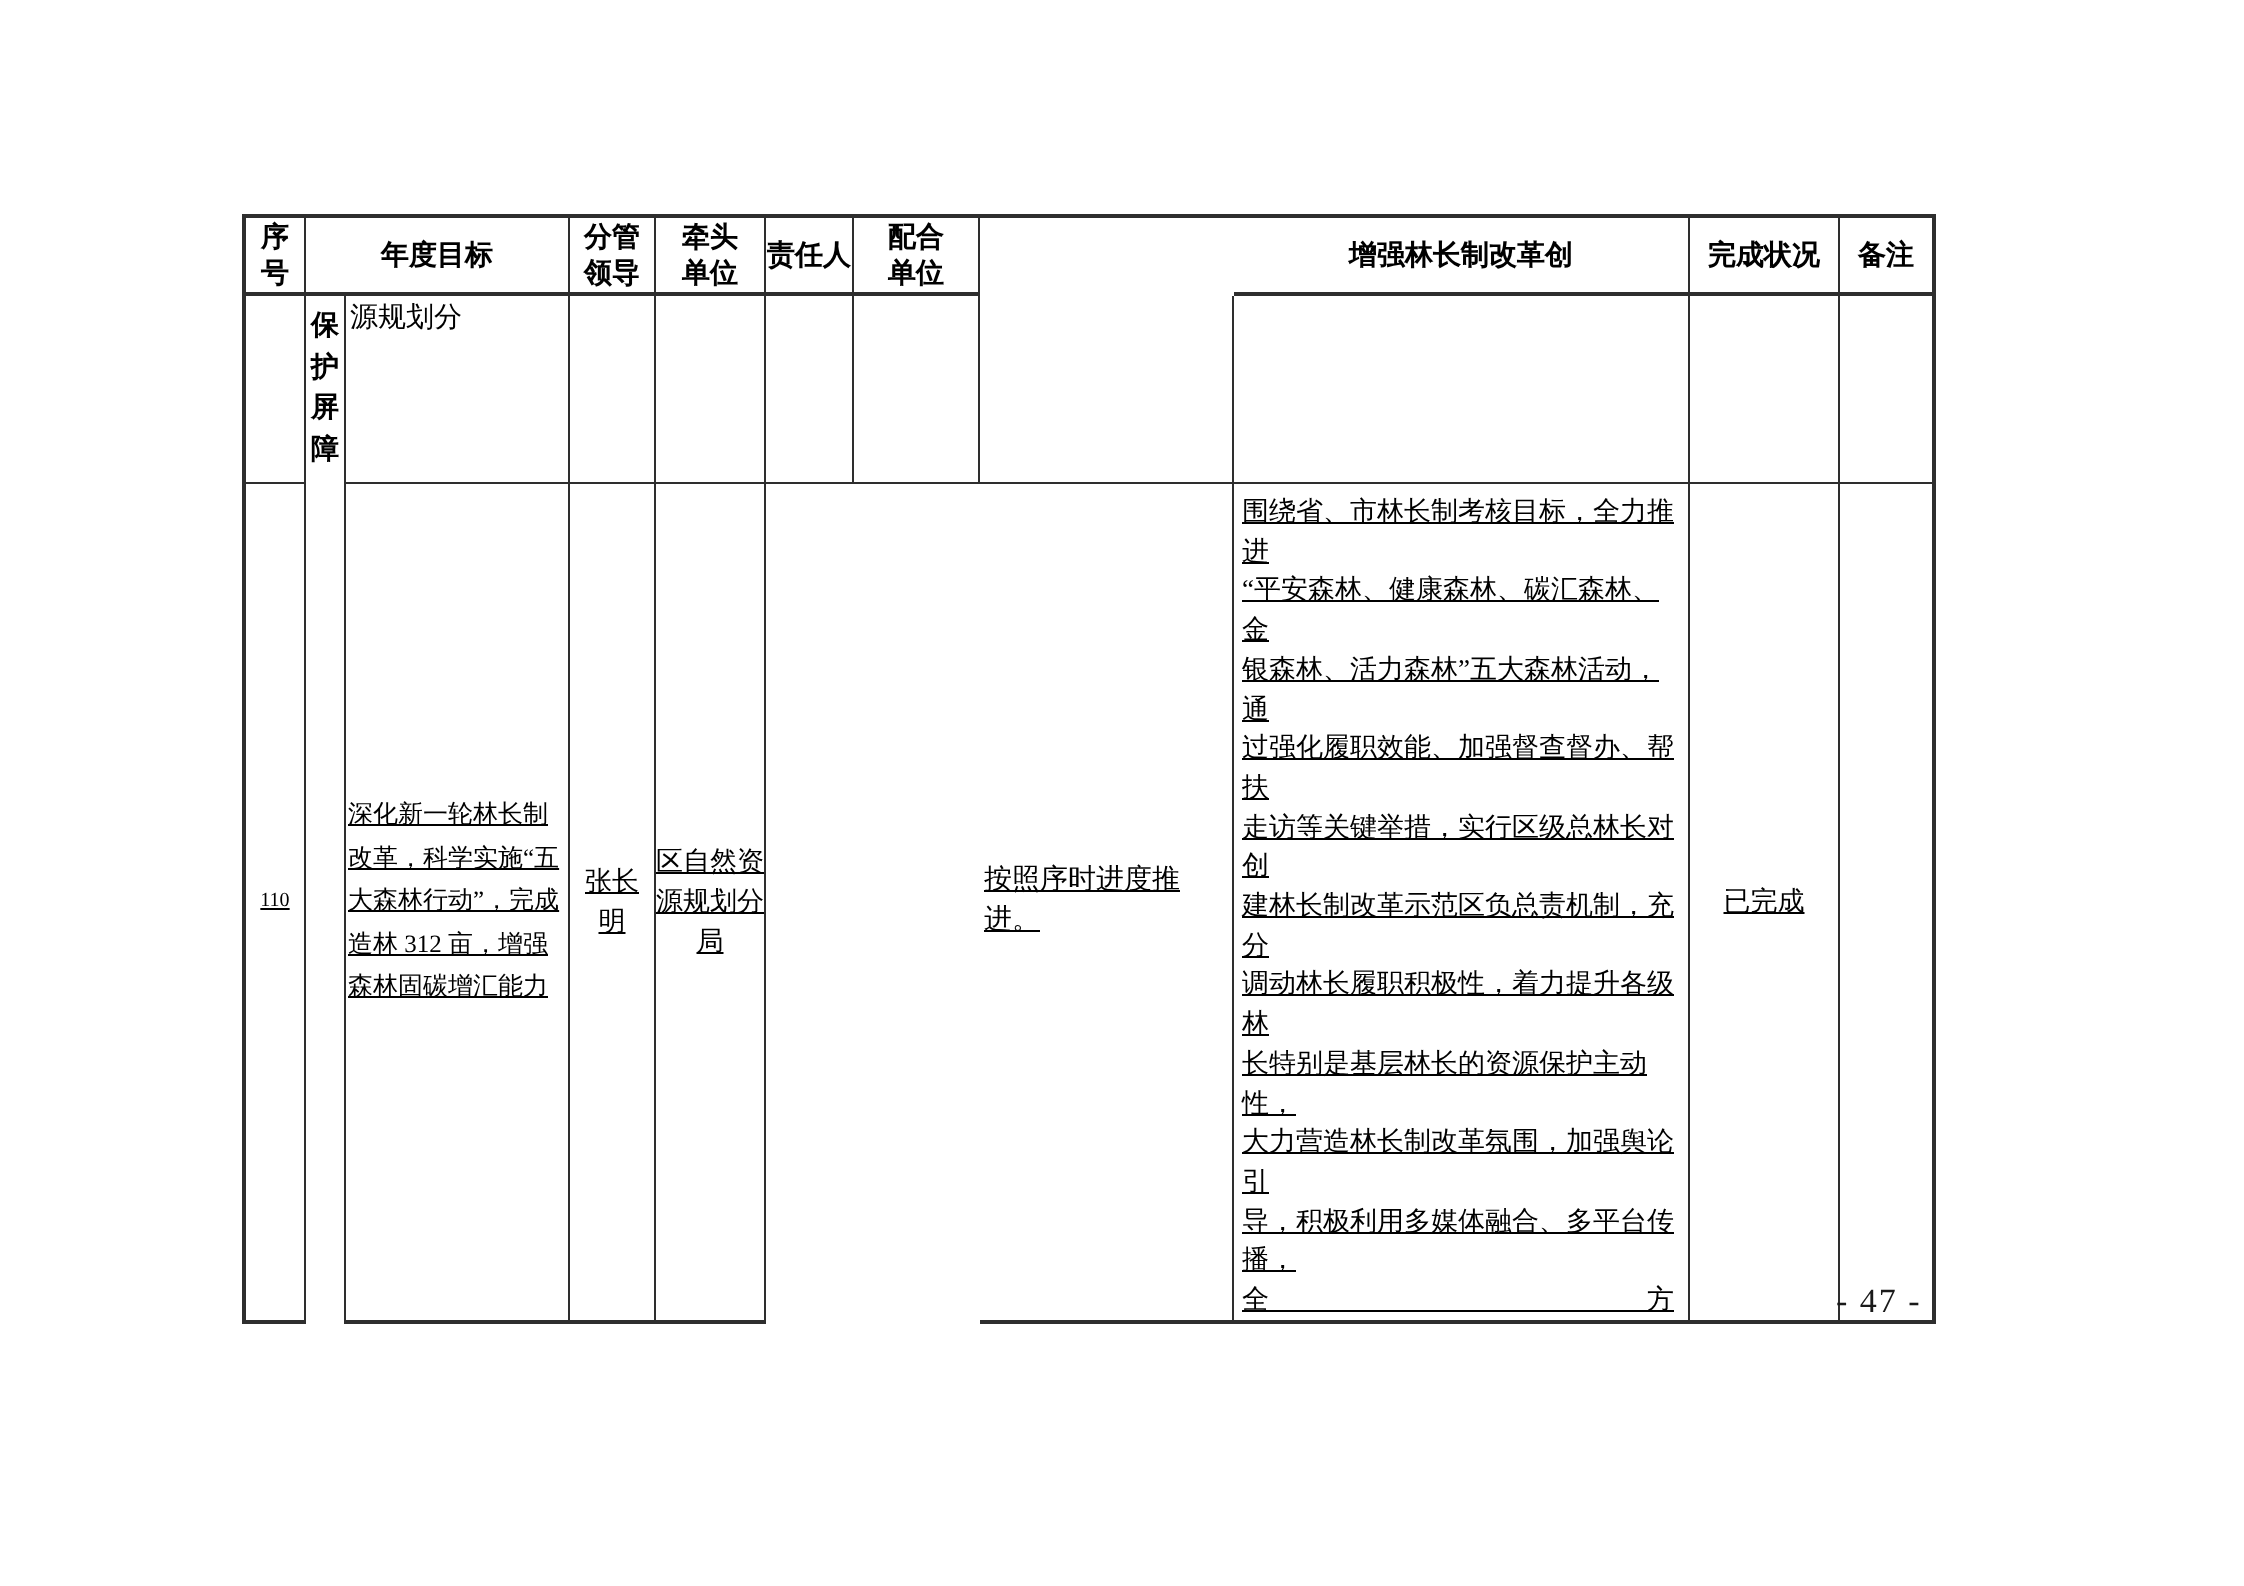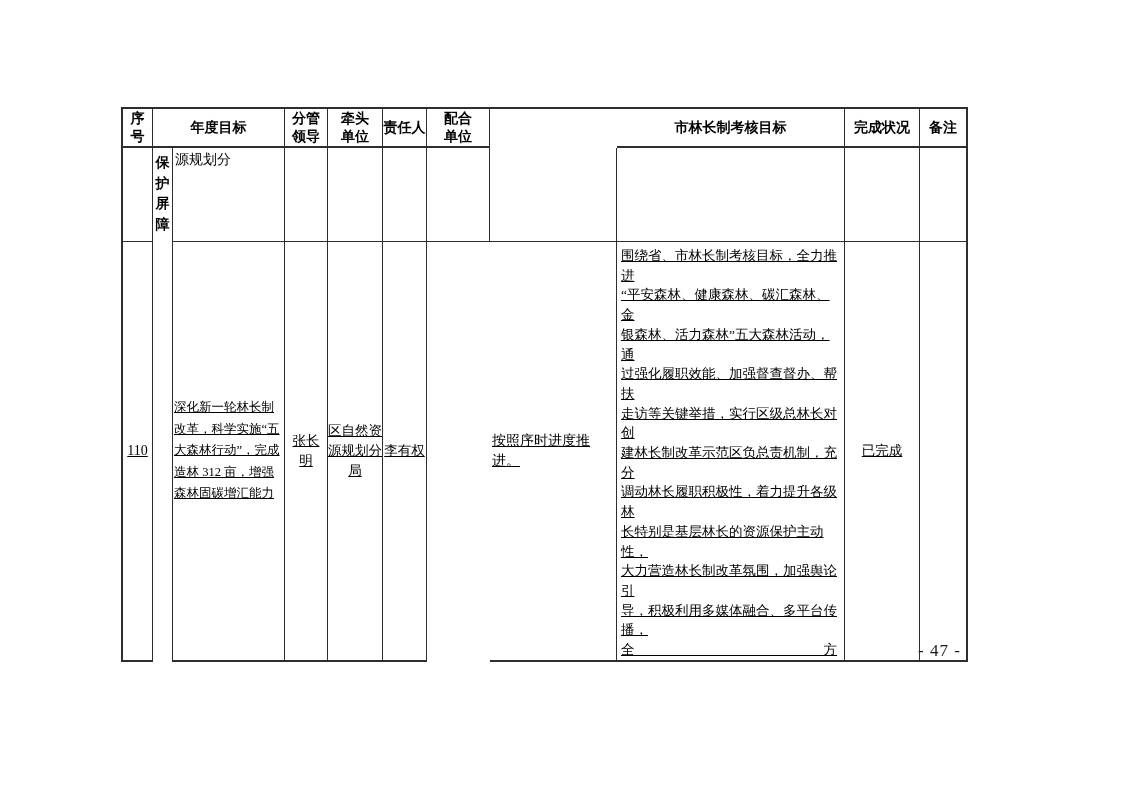--- a/index.html
+++ b/index.html
@@ -62,21 +62,21 @@
     font-size: 14px;
   }
   .cell-goal-cont {
     padding: 2px 2px;
     font-size: 14px;
     justify-content: flex-start;
   }
   .cell-serial {
     justify-content: center;
     text-align: center;
-    font-size: 14px;
+    font-size: 10px;
   }
   .cell-annual-goal {
     justify-content: center;
     padding: 0 1px;
     font-size: 12.5px;
     line-height: 21.5px;
   }
   .cell-person {
     justify-content: center;
     text-align: center;
@@ -117,21 +117,21 @@
     <div class="c h" style="grid-row:1;grid-column:1;">序
 号</div>
     <div class="c h" style="grid-row:1;grid-column:2/4;">年度目标</div>
     <div class="c h" style="grid-row:1;grid-column:4;">分管
 领导</div>
     <div class="c h" style="grid-row:1;grid-column:5;">牵头
 单位</div>
     <div class="c h" style="grid-row:1;grid-column:6;">责任人</div>
     <div class="c h" style="grid-row:1;grid-column:7;">配合
 单位</div>
-    <div class="c h" style="grid-row:1;grid-column:9;">市林长制考核目标</div>
+    <div class="c h" style="grid-row:1;grid-column:9;">增强林长制改革创</div>
     <div class="c h" style="grid-row:1;grid-column:10;">完成状况</div>
     <div class="c h nr" style="grid-row:1;grid-column:11;">备注</div>
 
     <div class="c" style="grid-row:2;grid-column:1;"></div>
     <div class="c nb cell-strip" style="grid-row:2/4;grid-column:2;">保
 护
 屏
 障</div>
     <div class="c cell-goal-cont" style="grid-row:2;grid-column:3;">源规划分</div>
     <div class="c" style="grid-row:2;grid-column:4;"></div>
@@ -147,21 +147,20 @@
     <div class="c bb cell-annual-goal" style="grid-row:3;grid-column:3;">深化新一轮林长制
 改革，科学实施“五
 大森林行动”，完成
 造林 312 亩，增强
 森林固碳增汇能力</div>
     <div class="c bb cell-person" style="grid-row:3;grid-column:4;">张长
 明</div>
     <div class="c bb cell-person" style="grid-row:3;grid-column:5;">区自然资
 源规划分
 局</div>
-    <div class="c bb cell-person" style="grid-row:3;grid-column:6;">李有权</div>
     <div class="c bb cell-q4goal" style="grid-row:3;grid-column:8;">按照序时进度推进。</div>
     <div class="c bb cell-completion" style="grid-row:3;grid-column:9;">围绕省、市林长制考核目标，全力推进
 “平安森林、健康森林、碳汇森林、金
 银森林、活力森林”五大森林活动，通
 过强化履职效能、加强督查督办、帮扶
 走访等关键举措，实行区级总林长对创
 建林长制改革示范区负总责机制，充分
 调动林长履职积极性，着力提升各级林
 长特别是基层林长的资源保护主动性，
 大力营造林长制改革氛围，加强舆论引

